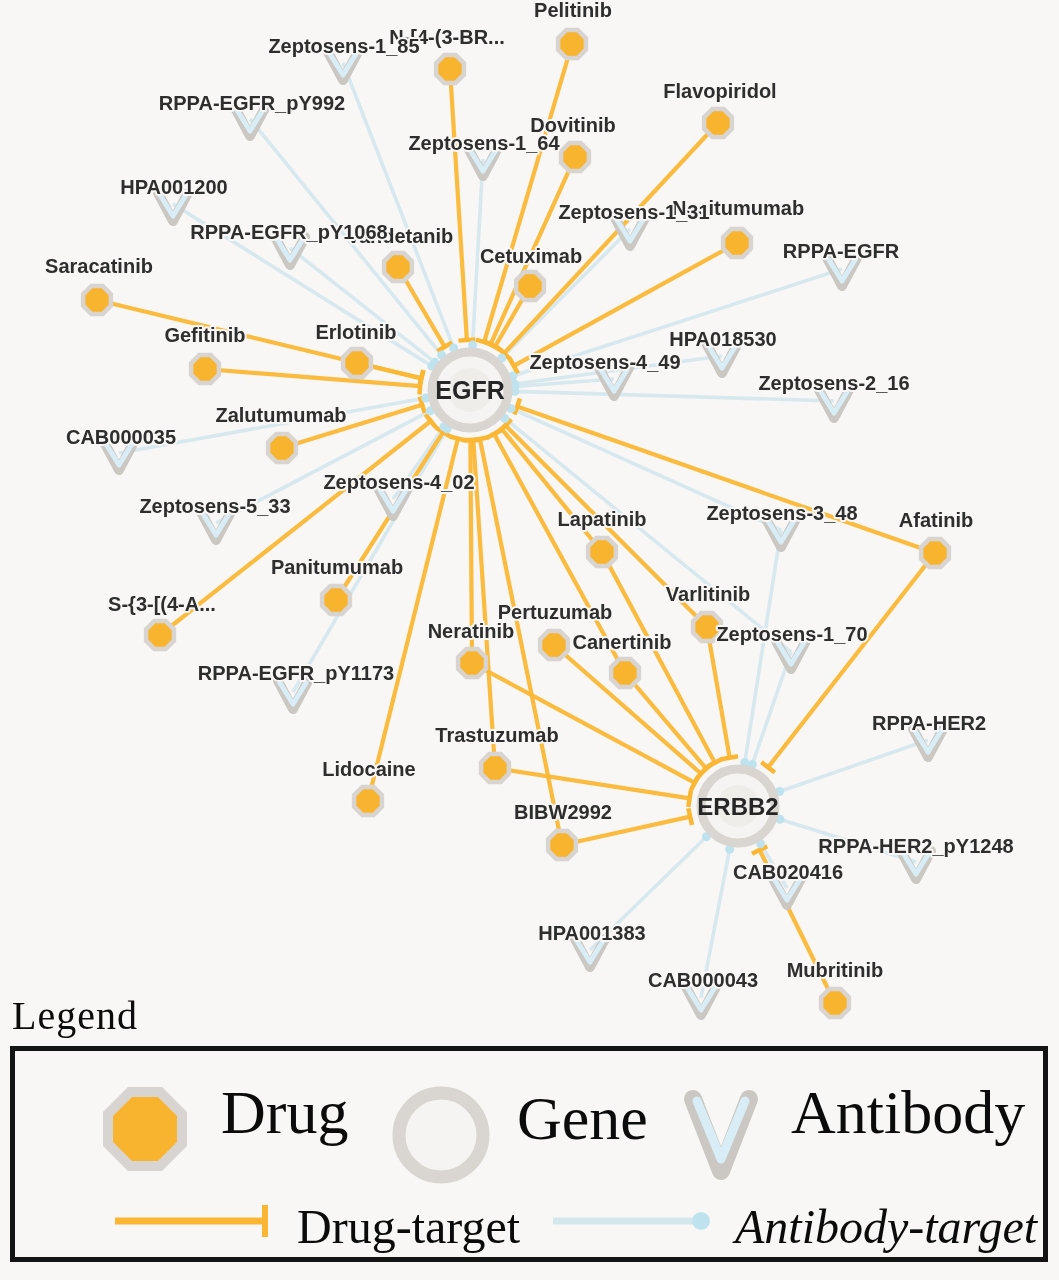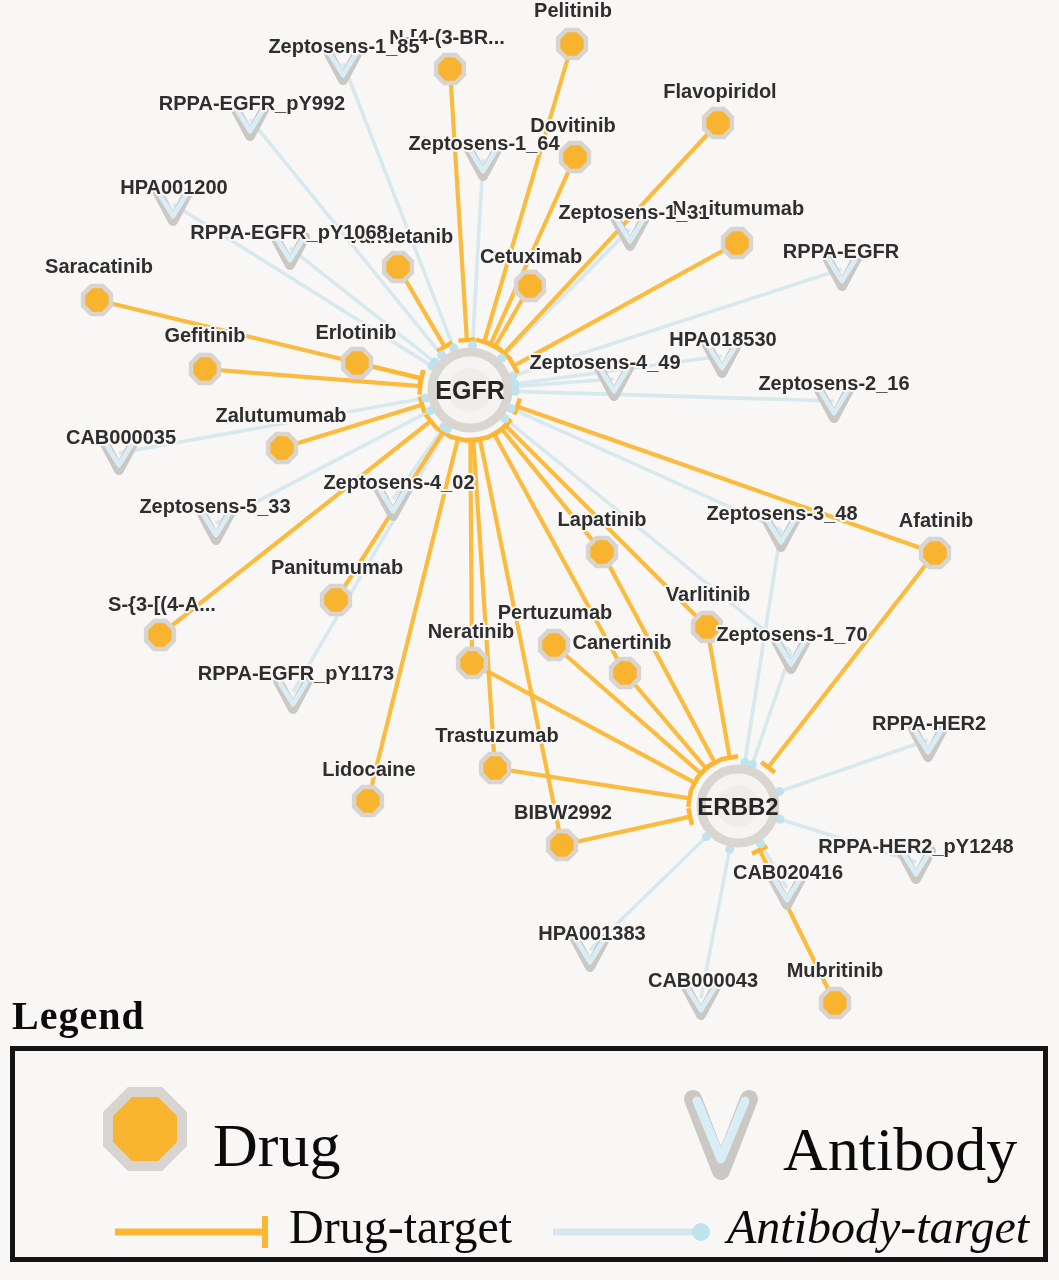--- a/index.html
+++ b/index.html
@@ -10,30 +10,30 @@
     background:#F8F7F5;
     overflow:hidden;
     font-family:"Liberation Sans","DejaVu Sans",sans-serif;
   }
   #net{position:absolute;left:0;top:0;}
 
   
   .legend-title{
     position:absolute;left:12px;top:992px;
     font-family:"Liberation Serif","DejaVu Serif",serif;
-    font-weight:bold;font-size:40px;color:#0b0b0b;
+    font-weight:normal;font-size:40px;color:#0b0b0b;
     letter-spacing:1px;
   }
   .legend-box{
     position:absolute;left:10px;top:1046px;
     width:1028px;height:206px;
     border:5px solid #141414;
     background:#F8F7F5;
   }
-  .legend-item{position:absolute;display:flex;align-items:flex-end;}
+  .legend-item{position:absolute;display:flex;align-items:flex-start;gap:8px;}
   .legend-item .lbl{
     font-family:"Liberation Serif","DejaVu Serif",serif;
     color:#0b0b0b;white-space:nowrap;
   }
   .li-drug{left:78px;top:26px;}
   .li-gene{left:374px;top:32px;}
   .li-antibody{left:660px;top:26px;}
   .li-drug .lbl,.li-gene .lbl,.li-antibody .lbl{font-size:62px;margin-left:16px;}
   .li-drugtarget{left:92px;top:148px;}
   .li-antibodytarget{left:530px;top:148px;font-style:italic;}
@@ -374,20 +374,26 @@
 
   <div class="legend-box">
 
     <div class="legend-item li-drug">
       <svg width="104" height="104" viewBox="0 0 104 104">
         <polygon points="89,67 67,89 37,89 15,67 15,37 37,15 67,15 89,37" fill="#F8B42E" stroke="#D8D4D1" stroke-width="10"></polygon>
       </svg>
       <span class="lbl">Drug</span>
     </div>
 
+    <div class="legend-item li-gene">
+      <svg width="104" height="104" viewBox="0 0 104 104">
+        <circle cx="52" cy="52" r="42" fill="#F6F4F2" stroke="#D9D5D1" stroke-width="13"></circle>
+      </svg>
+      <span class="lbl">Gene</span>
+    </div>
 
     <div class="legend-item li-antibody">
       <svg width="92" height="108" viewBox="0 0 92 108">
         <path d="M 18 22 L 46 94 L 74 22" fill="none" stroke="#CBC7C3" stroke-width="18" stroke-linecap="round" stroke-linejoin="round"></path>
         <path d="M 22 24 L 46 82 L 70 24" fill="none" stroke="#D8EDF5" stroke-width="9" stroke-linecap="round" stroke-linejoin="round"></path>
       </svg>
       <span class="lbl">Antibody</span>
     </div>
 
     <div class="legend-item li-drugtarget">

